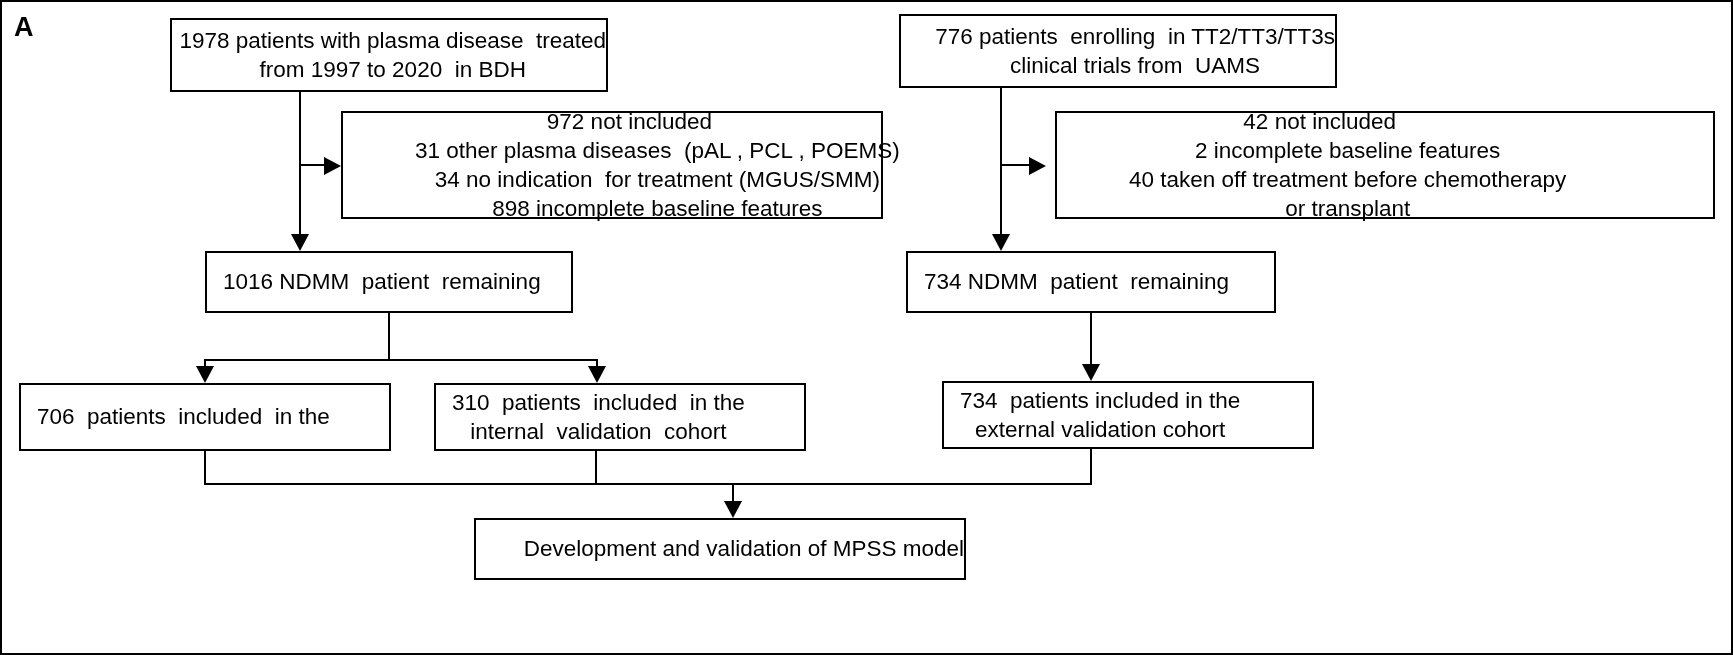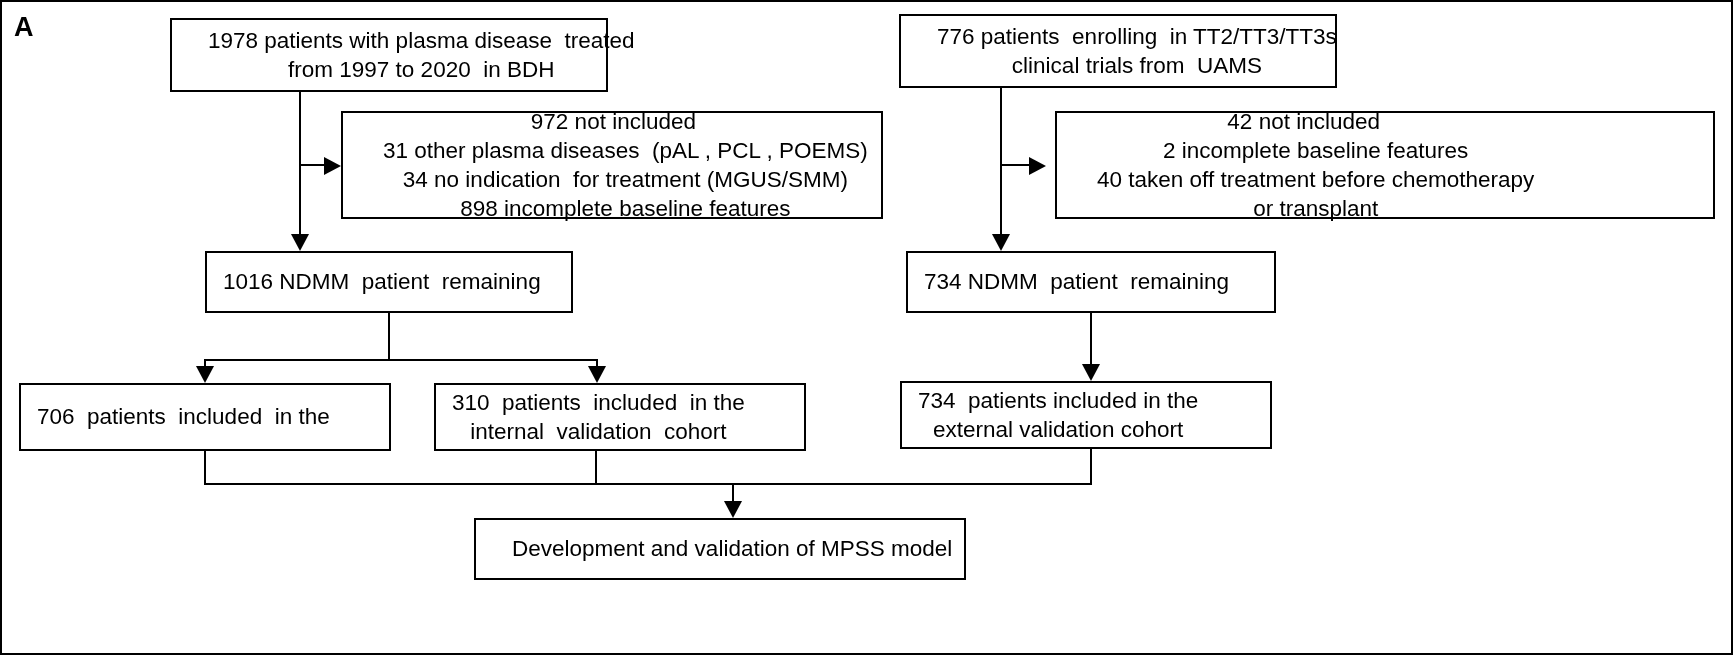--- a/index.html
+++ b/index.html
@@ -41,35 +41,35 @@
   .box .ln {
     display: block;
     white-space: pre;
   }
   .box.center .lines {
     text-align: center;
   }
   .box.center {
     display: flex;
     align-items: center;
-    justify-content: flex-start;
+    justify-content: flex-end;
     padding-left: 36px;
   }
   .box.left {
     display: flex;
     align-items: center;
   }
   .box.left .lines {
     text-align: center;
   }
   .box.left .ln {
     padding-left: 16px;
   }
   .box.left .ln.indent {
-    padding-left: 40px;
+    padding-left: 72px;
   }
 
   
   .vline {
     position: absolute;
     background: #000000;
     width: 2.2px;
   }
   .hline {
     position: absolute;
@@ -187,21 +187,21 @@
     </div>
   </div>
 
   <div class="box left" style="left:434px; top:383px; width:372px; height:68px;">
     <div class="lines">
       <span class="ln">310  patients  included  in the</span>
       <span class="ln">internal  validation  cohort</span>
     </div>
   </div>
 
-  <div class="box left" style="left:900px; top:381px; width:372px; height:68px;">
+  <div class="box left" style="left:942px; top:381px; width:372px; height:68px;">
     <div class="lines">
       <span class="ln">734  patients included in the</span>
       <span class="ln">external validation cohort</span>
     </div>
   </div>
 
   <div class="box center" style="left:474px; top:518px; width:492px; height:62px;">
     <div class="lines">
       <span class="ln">Development and validation of MPSS model</span>
     </div>

